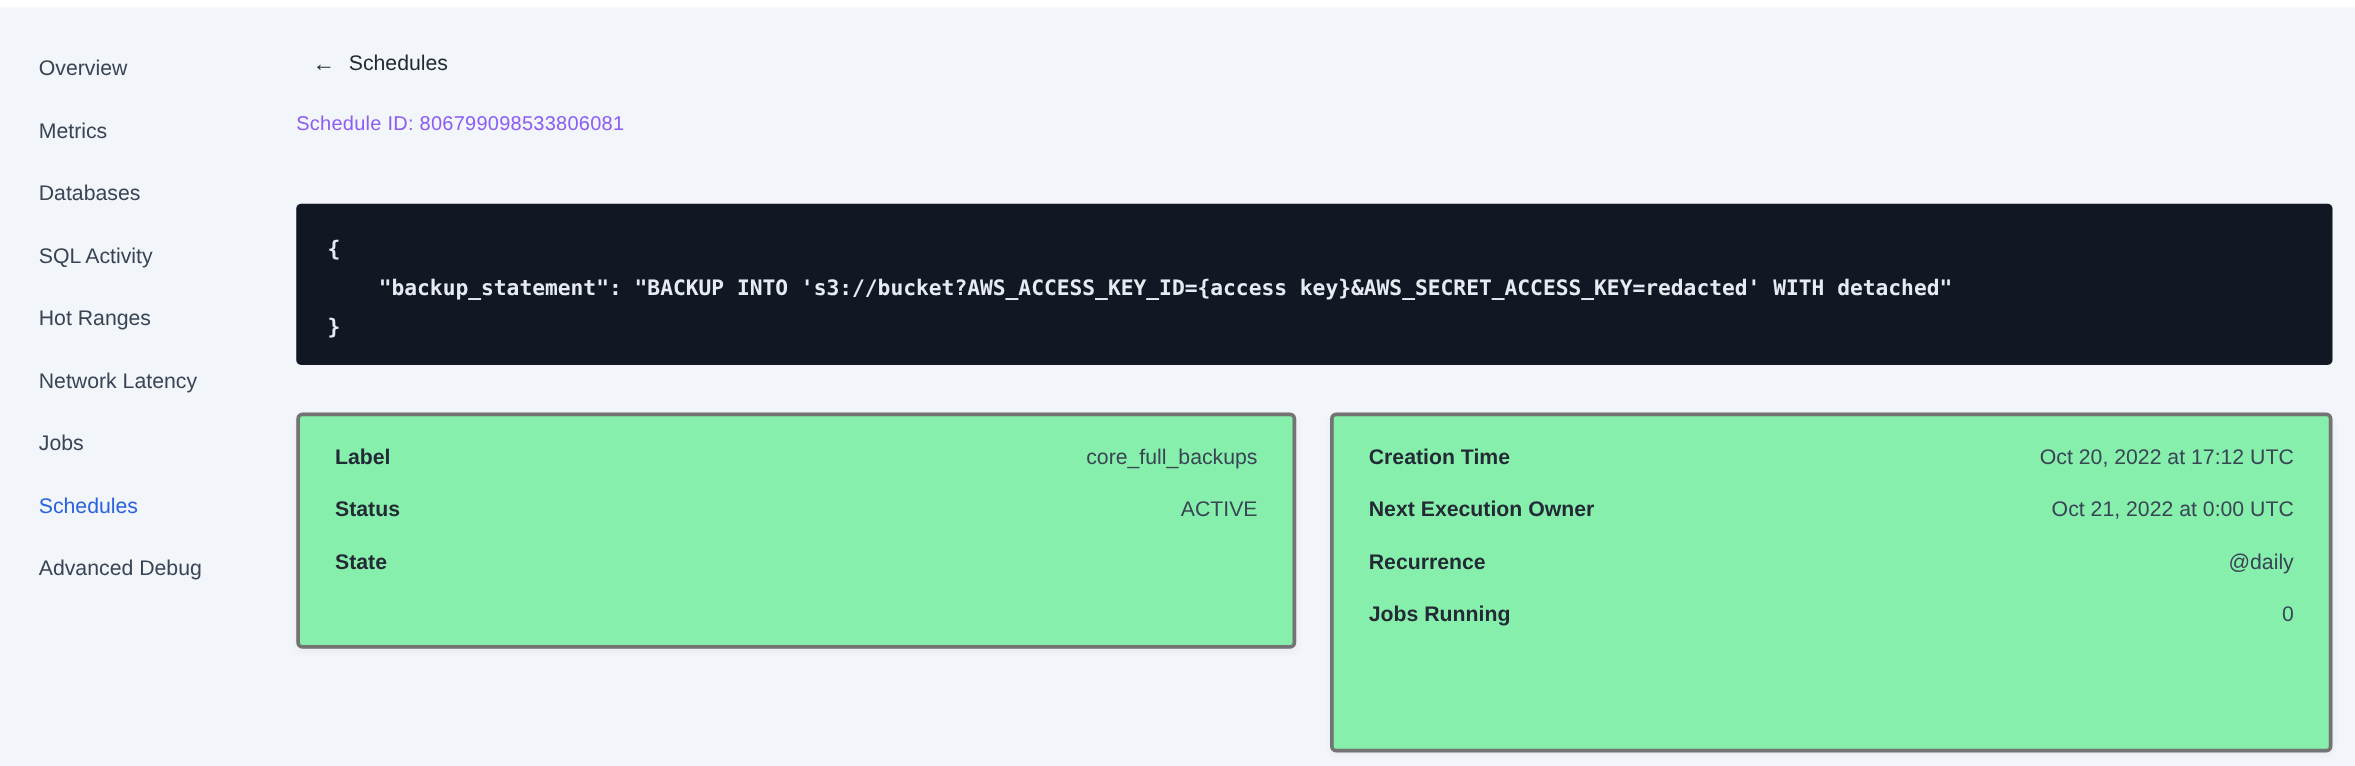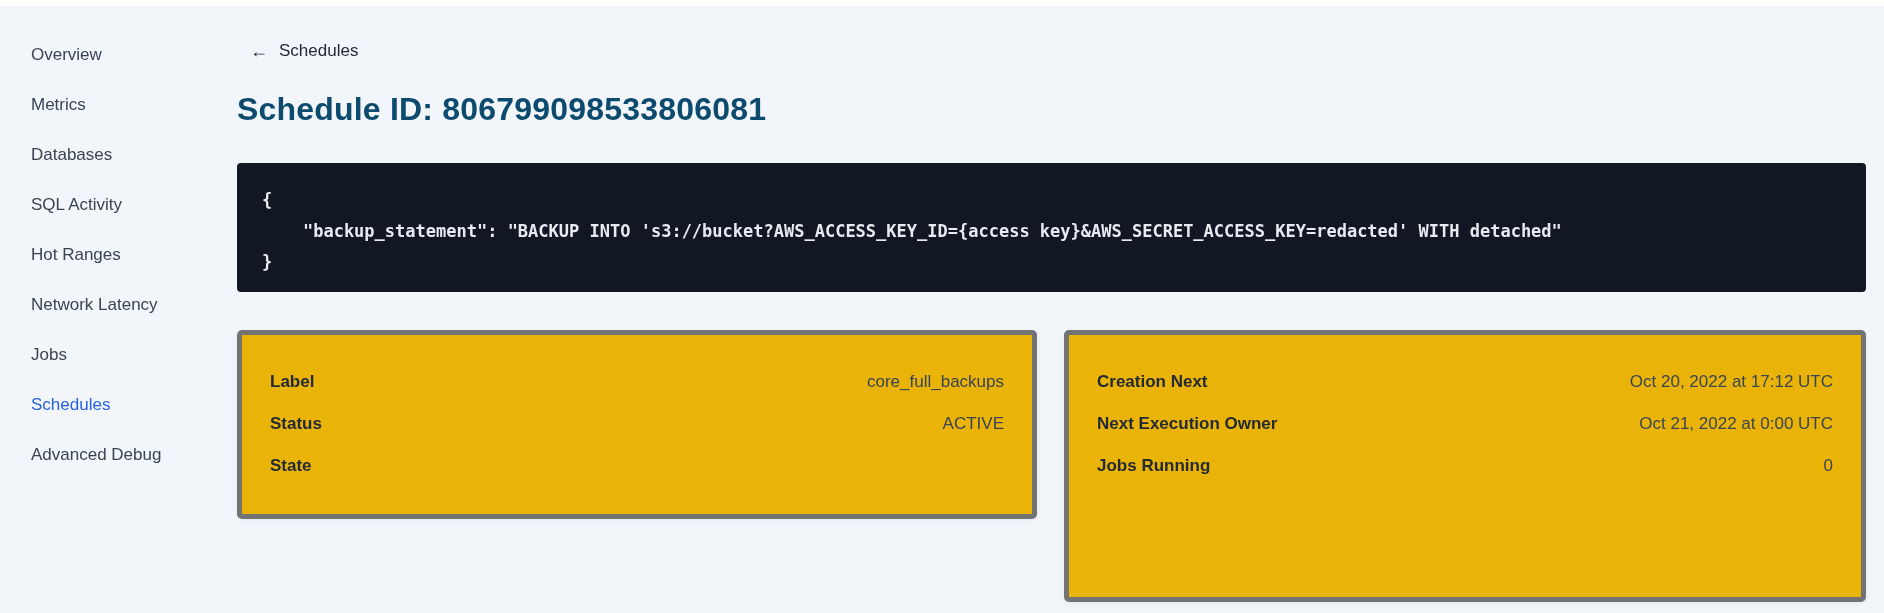--- a/index.html
+++ b/index.html
@@ -29,42 +29,42 @@
   .nav-item.active { color:#2962e2; }
   
   .back-link {
     position:absolute; left:250px; top:41px;
     display:flex; align-items:center; gap:11px;
     font-size:17px; color:#242a35; cursor:pointer;
   }
   .back-arrow { font-size:18px; line-height:1; color:#242a35; }
   .page-title {
     position:absolute; left:237px; top:91px;
-    font-size:32px; font-weight:700; color:#0c4a6e;
+    font-size:16px; font-weight:400; color:#8b5cf6;
     letter-spacing:0.2px;
   }
   .code-block {
     position:absolute; left:237px; top:163px;
     width:1629px; height:129px;
     background:#111723; border-radius:4px;
     padding:22px 25px;
     font-family:"DejaVu Sans Mono", monospace;
     font-size:17px; font-weight:bold; line-height:31px;
     color:#e6eaf1;
     overflow:hidden;
   }
   .code-line { white-space:pre; }
   
   .card {
     position:absolute;
-    background:#eab308;
-    border:5px solid #737373;
+    background:#86efac;
+    border:3px solid #737373;
     border-radius:5px;
     box-shadow:0 2px 5px rgba(60,80,120,0.06);
-    padding:26px 28px;
+    padding:12px 28px;
   }
   .card-left  { left:237px;  top:330px; width:800px; height:189px; }
   .card-right { left:1064px; top:330px; width:802px; height:272px; }
   .detail-row {
     height:42px;
     display:flex; justify-content:space-between; align-items:center;
   }
   .row-label { font-size:17px; font-weight:bold; color:#242a35; }
   .row-value { font-size:17px; font-weight:400; color:#394455; text-align:center; }
 </style>
@@ -108,24 +108,28 @@
     <span class="row-value">ACTIVE</span>
   </div>
   <div class="detail-row">
     <span class="row-label">State</span>
     <span class="row-value"></span>
   </div>
 </section>
 
 <section class="card card-right">
   <div class="detail-row">
-    <span class="row-label">Creation Next</span>
+    <span class="row-label">Creation Time</span>
     <span class="row-value">Oct 20, 2022 at 17:12 UTC</span>
   </div>
   <div class="detail-row">
     <span class="row-label">Next Execution Owner</span>
     <span class="row-value">Oct 21, 2022 at 0:00 UTC</span>
+  </div>
+  <div class="detail-row">
+    <span class="row-label">Recurrence</span>
+    <span class="row-value">@daily</span>
   </div>
   <div class="detail-row">
     <span class="row-label">Jobs Running</span>
     <span class="row-value">0</span>
   </div>
 </section>
 
 </body></html>

